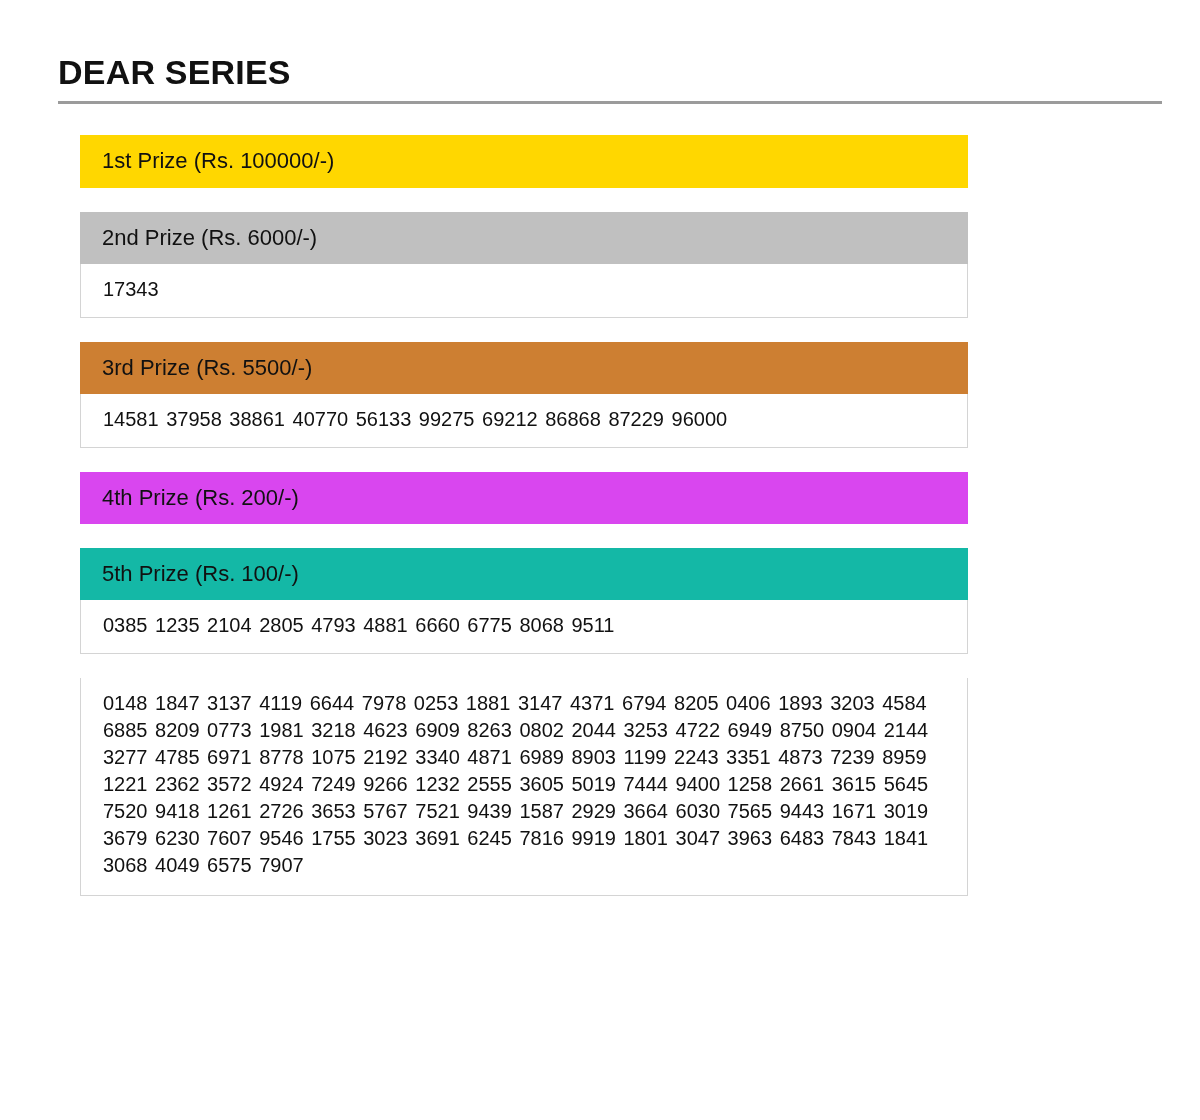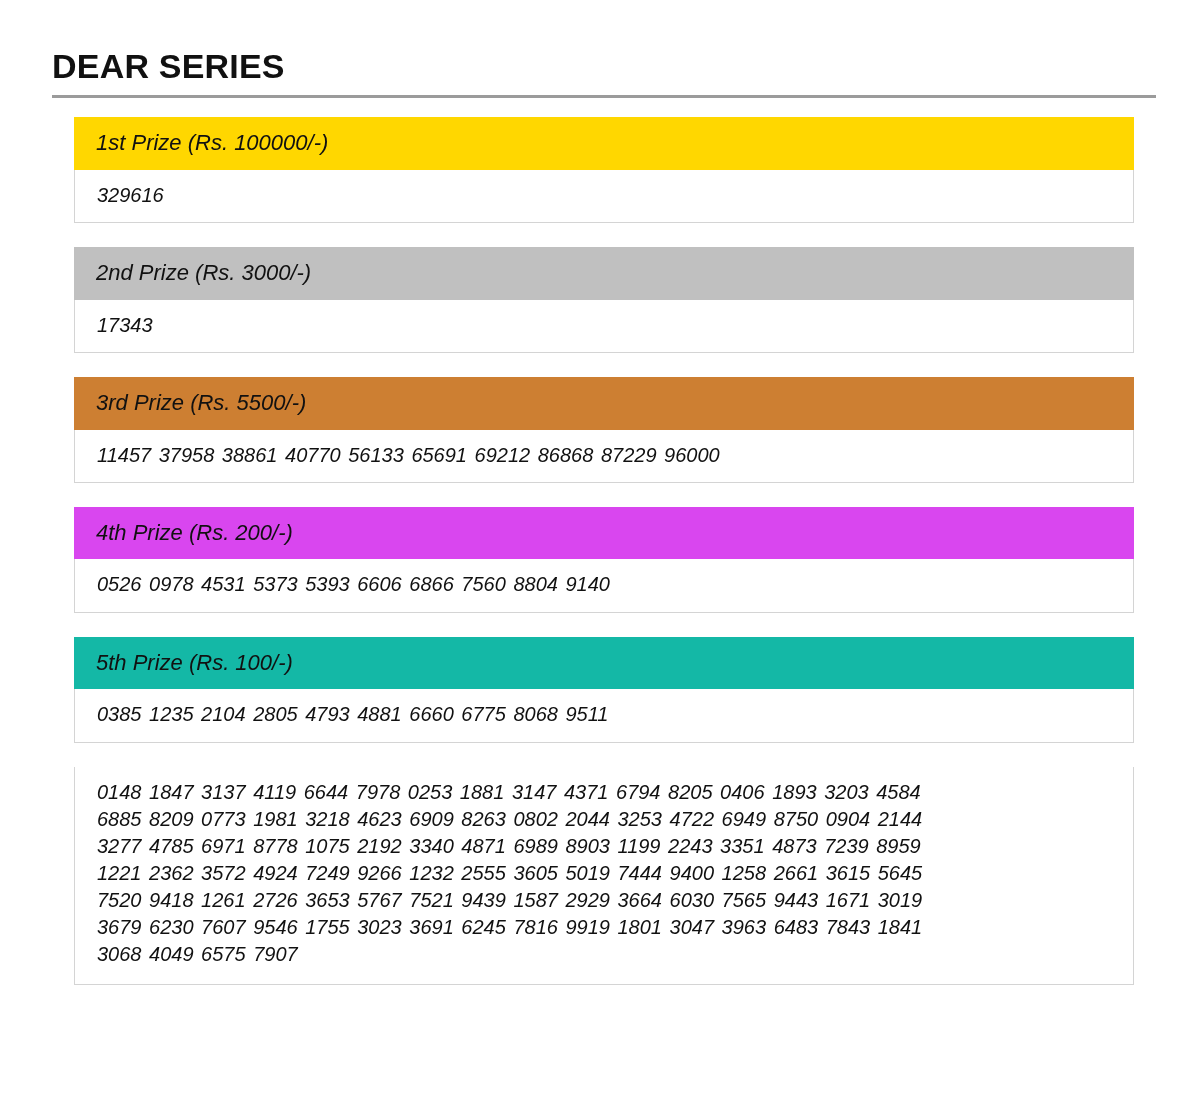--- a/index.html
+++ b/index.html
@@ -8,44 +8,43 @@
     background: #ffffff;
   }
   body {
     width: 1200px;
     height: 1120px;
     font-family: "Liberation Sans", sans-serif;
     color: #000000;
     overflow: hidden;
   }
   .page {
-    padding: 4px;
+    padding: 10px;
   }
   .page-title {
     font-size: 34px;
     font-weight: bold;
     color: #111111;
     margin: 0;
     padding: 44px 0 10px 48px;
     letter-spacing: 0.2px;
     line-height: 1.1;
   }
   .title-rule {
     height: 3px;
     background: #9b9b9b;
     margin: 0 48px 0 48px;
     width: 1104px;
   }
   .prize-list {
     padding-top: 19px;
   }
   .prize-block {
-    margin: 0 0 24px 70px;
-    width: 1060px;
-    font-style: italic;
+    margin: 12px 0 24px 70px;
+    width: 888px;
   }
   .prize-header {
     font-size: 22px;
     line-height: 1.2;
     padding: 13px 0 13px 22px;
     color: #111111;
   }
   .prize-body {
     background: #ffffff;
     border: 1px solid #d4d4d4;
@@ -76,44 +75,38 @@
 <div class="page">
 
   <h1 class="page-title">DEAR SERIES</h1>
 
   <div class="title-rule"></div>
 
   <div class="prize-list">
 
     <div class="prize-block one">
       <div class="prize-header" style="background: rgb(255, 215, 0);">1st Prize (Rs. 100000/-)</div>
-      <div class="prize-body">
-        <span class="numbers">329616</span>
-      </div>
     </div>
 
     <div class="prize-block two">
-      <div class="prize-header" style="background: rgb(192, 192, 192);">2nd Prize (Rs. 3000/-)</div>
+      <div class="prize-header" style="background: rgb(192, 192, 192);">2nd Prize (Rs. 6000/-)</div>
       <div class="prize-body">
         <span class="numbers">17343</span>
       </div>
     </div>
 
     <div class="prize-block three">
       <div class="prize-header" style="background: rgb(205, 127, 50);">3rd Prize (Rs. 5500/-)</div>
       <div class="prize-body">
-        <span class="numbers">11457 37958 38861 40770 56133 65691 69212 86868 87229 96000</span>
+        <span class="numbers">14581 37958 38861 40770 56133 99275 69212 86868 87229 96000</span>
       </div>
     </div>
 
     <div class="prize-block four">
       <div class="prize-header" style="background: #d946ef;">4th Prize (Rs. 200/-)</div>
-      <div class="prize-body">
-        <span class="numbers">0526 0978 4531 5373 5393 6606 6866 7560 8804 9140</span>
-      </div>
     </div>
 
     <div class="prize-block five">
       <div class="prize-header" style="background: #14b8a6;">5th Prize (Rs. 100/-)</div>
       <div class="prize-body">
         <span class="numbers">0385 1235 2104 2805 4793 4881 6660 6775 8068 9511</span>
       </div>
     </div>
 
     <div class="prize-block six">

